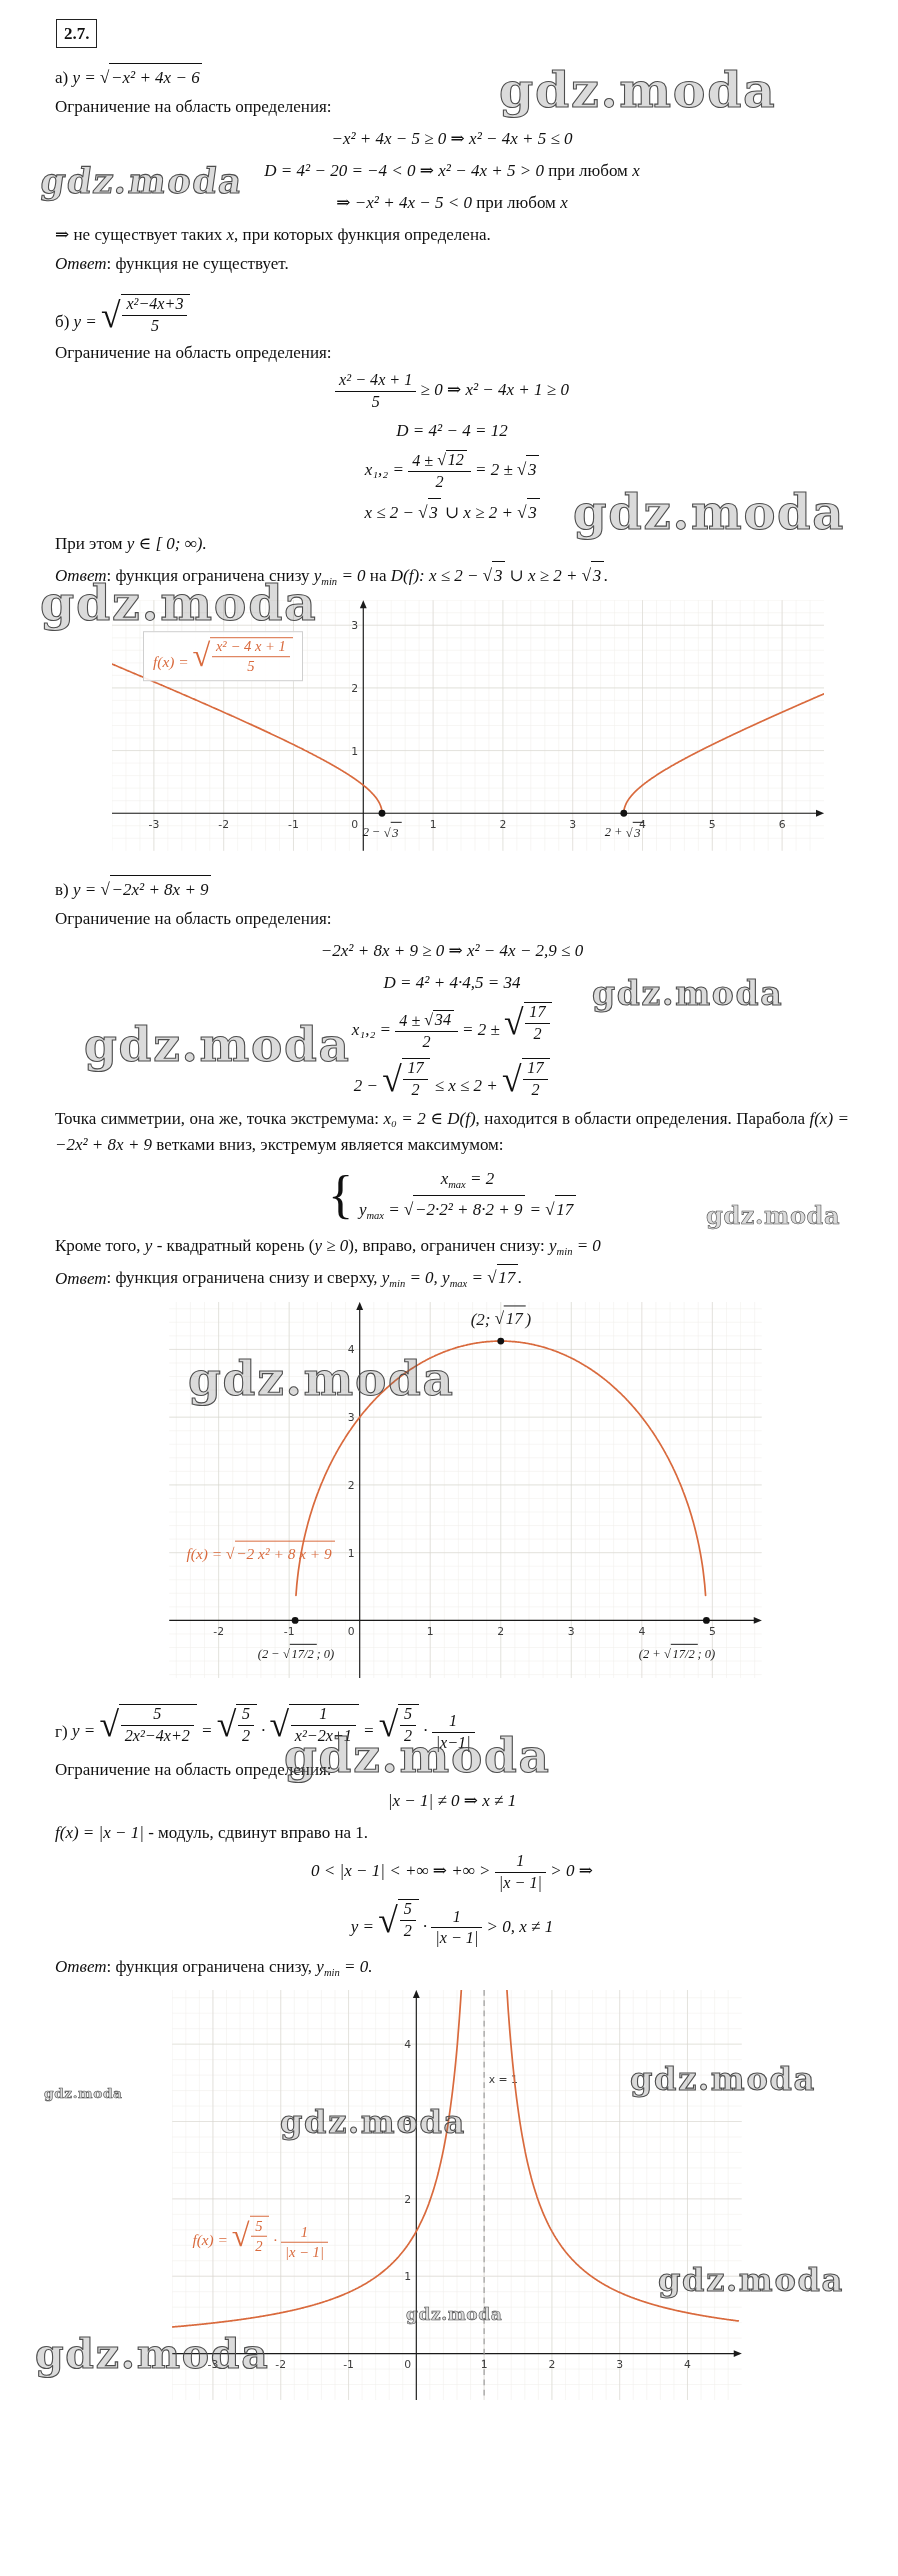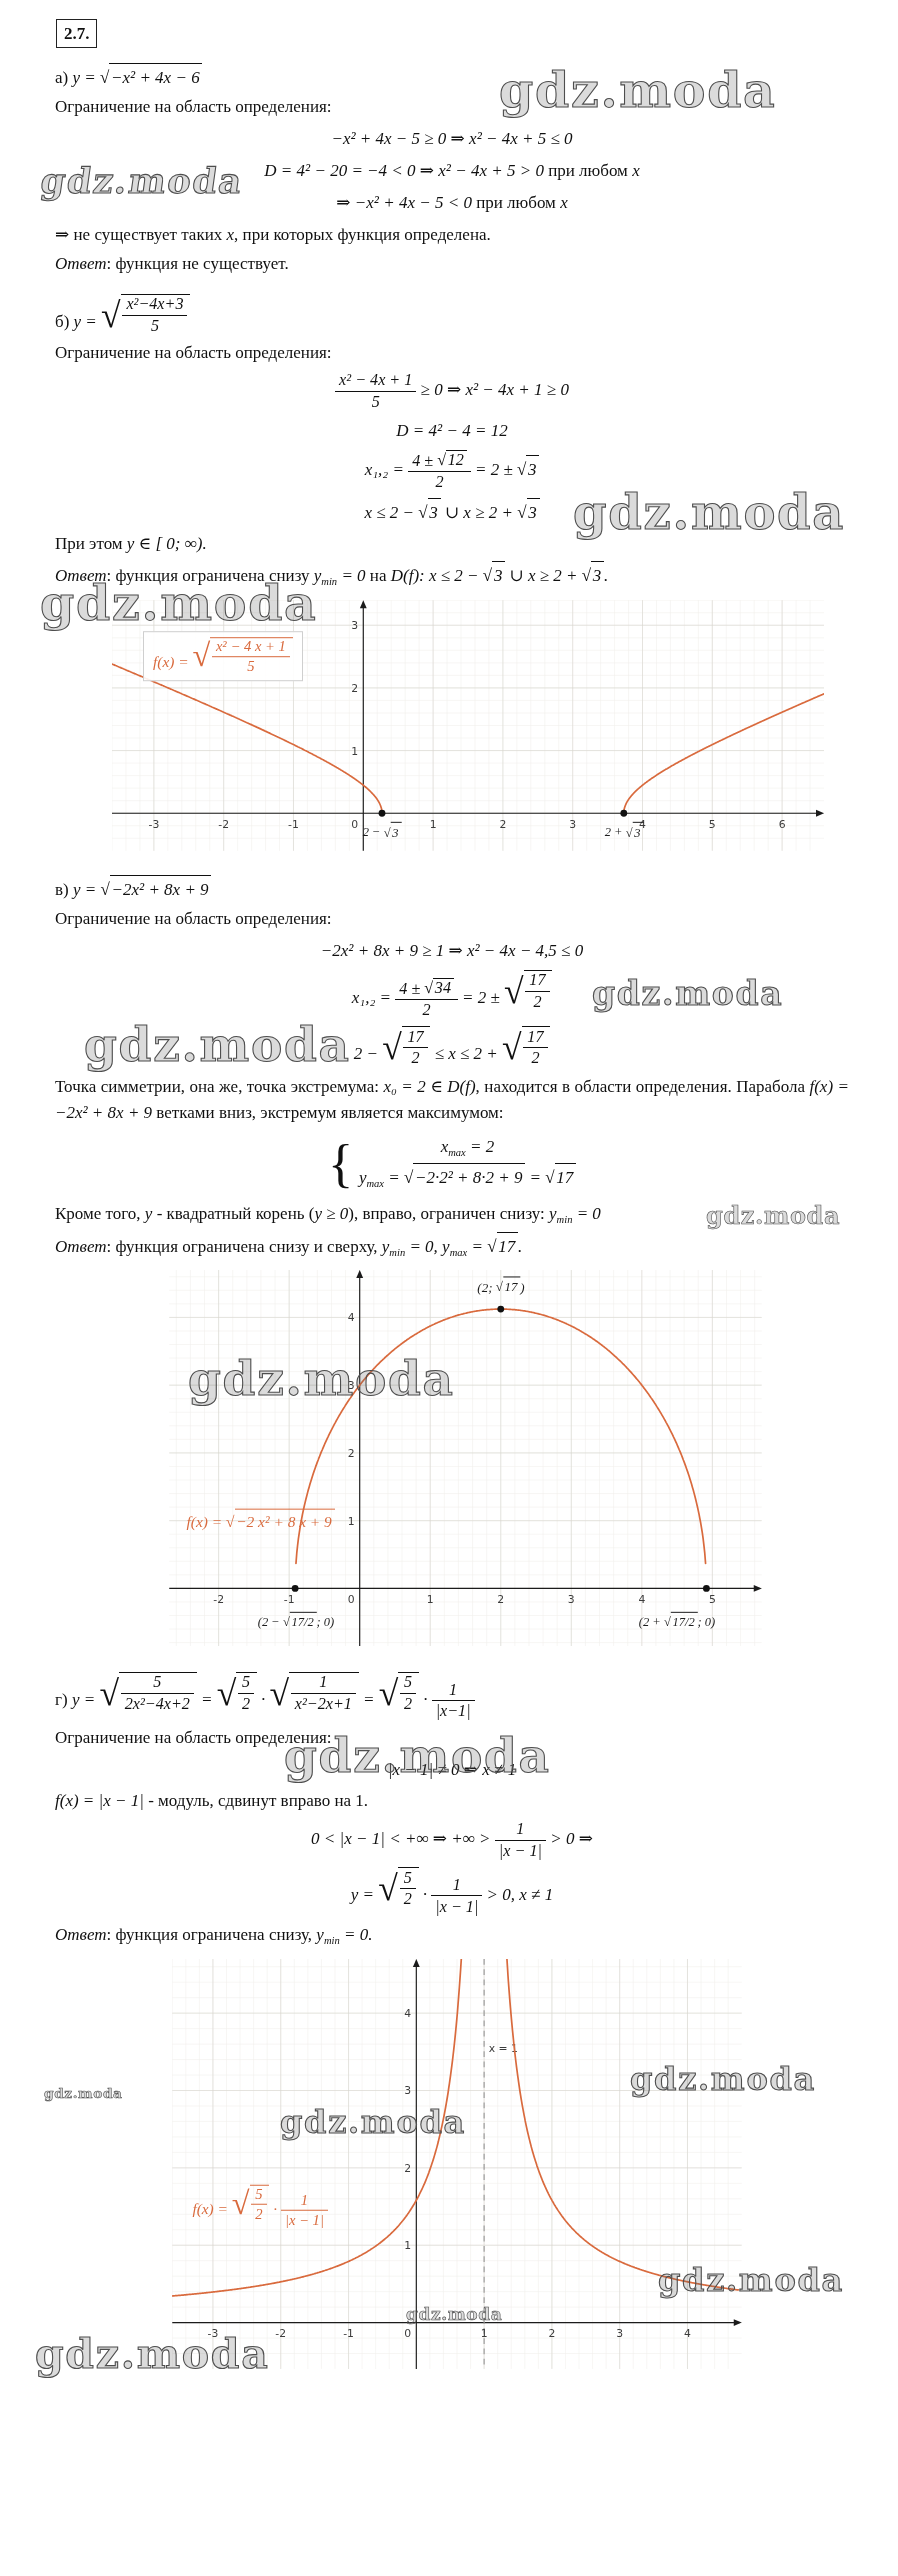--- a/index.html
+++ b/index.html
@@ -31,21 +31,21 @@
   .brace{font-size:3.1em;font-weight:300;line-height:1;}
   .cases-lines{display:inline-block;text-align:center;}
   .cases-lines .math{display:block;margin:2.3px 0;}
   .ans-label{font-style:italic;}
   .graph{position:relative;}
   .g1{width:712px;height:251px;margin:10.3px 0 24px 57px;}
   .g2{width:593px;height:376px;margin:9px 0 26px 114px;}
   .g3{width:570px;height:410px;margin:9px 0 11.4px 117px;}
   .graph svg{position:absolute;left:0;top:0;}
   .graph svg text{font-family:"DejaVu Sans","Liberation Sans",sans-serif;font-size:19px;fill:#3c3c3c;font-style:normal;}
-  .chart-ann{position:absolute;font-style:italic;font-size:13px;color:#1c1c1c;white-space:nowrap;transform:translate(-50%,-50%);}
+  .chart-ann{position:absolute;font-style:italic;font-size:17px;color:#1c1c1c;white-space:nowrap;transform:translate(-50%,-50%);}
   .chart-ann.small{font-size:12.5px;}
   .chart-ann .ovl{border-top-width:0.9px;}
   .fn-label{position:absolute;font-style:italic;font-size:15.4px;white-space:nowrap;transform:translate(0,-50%);}
   .fn-label.boxed{border:0.6px solid #cfcfcf;padding:4.6px 9px;background:rgba(255,255,255,0.9);}
   .wm{
     position:absolute;font-family:"DejaVu Serif","Liberation Serif",serif;font-weight:bold;letter-spacing:1.7px;
     color:rgba(90,90,90,0.22);-webkit-text-stroke:1.1px #4e4e4e;
     z-index:7;pointer-events:none;white-space:nowrap;
   }
   .wm.thin{-webkit-text-stroke-width:0.6px;letter-spacing:0.6px;}
@@ -219,21 +219,22 @@
       </div>
   </section>
 
   
   <section class="part">
     <div class="line">
       <span class="prefix">в)</span>
       <span class="math">y = <span class="sqrt"><span class="rsign">√</span><span class="ovl">−2x² + 8x + 9</span></span></span>
     </div>
     <div class="line">Ограничение на область определения:</div>
-    <div class="center math">−2x² + 8x + 9 ≥ 1 ⇒ x² − 4x − 4,5 ≤ 0</div>
+    <div class="center math">−2x² + 8x + 9 ≥ 0 ⇒ x² − 4x − 2,9 ≤ 0</div>
+    <div class="center math">D = 4² + 4·4,5 = 34</div>
     <div class="center math">x₁,₂ = <span class="frac"><span class="num">4 ± <span class="sqrt"><span class="rsign">√</span><span class="ovl">34</span></span></span><span class="den">2</span></span> = 2 ± <span class="sqrt">
           <span class="rsign">√</span>
           <span class="ovl">
             <span class="frac">
               <span class="num">17</span>
               <span class="den">2</span>
             </span>
           </span>
         </span></div>
     <div class="center math">2 − <span class="sqrt">

